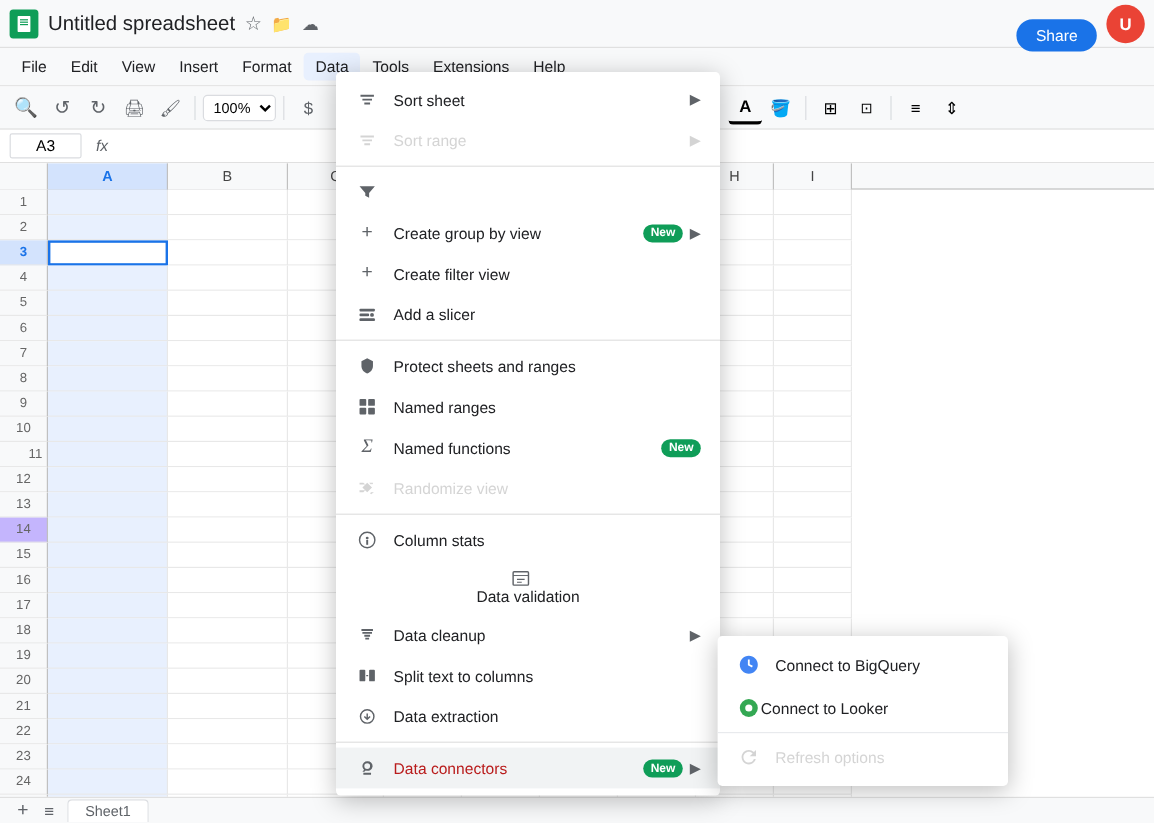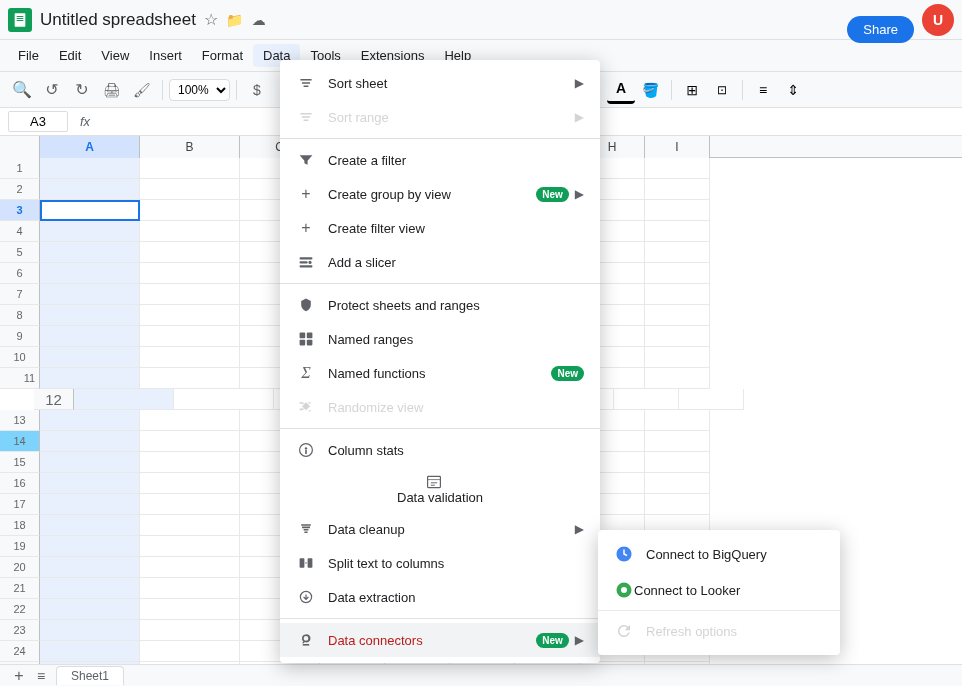--- a/index.html
+++ b/index.html
@@ -221,21 +221,21 @@
         <div style="width: 100px; height: 21px; border-right: 1px solid rgb(232, 232, 232); border-bottom: 1px solid rgb(232, 232, 232); flex-shrink: 0; background: white;"></div>
         <div style="width: 80px; height: 21px; border-right: 1px solid rgb(232, 232, 232); border-bottom: 1px solid rgb(232, 232, 232); flex-shrink: 0; background: white;"></div>
         <div style="width: 65px; height: 21px; border-right: 1px solid rgb(232, 232, 232); border-bottom: 1px solid rgb(232, 232, 232); flex-shrink: 0; background: white;"></div>
         <div style="width: 65px; height: 21px; border-right: 1px solid rgb(232, 232, 232); border-bottom: 1px solid rgb(232, 232, 232); flex-shrink: 0; background: white;"></div>
         <div style="width: 65px; height: 21px; border-right: 1px solid rgb(232, 232, 232); border-bottom: 1px solid rgb(232, 232, 232); flex-shrink: 0; background: white;"></div>
         <div style="width: 65px; height: 21px; border-right: 1px solid rgb(232, 232, 232); border-bottom: 1px solid rgb(232, 232, 232); flex-shrink: 0; background: white;"></div>
         <div style="width: 65px; height: 21px; border-right: 1px solid rgb(232, 232, 232); border-bottom: 1px solid rgb(232, 232, 232); flex-shrink: 0; background: white;"></div>
         <div style="width: 65px; height: 21px; border-right: 1px solid rgb(232, 232, 232); border-bottom: 1px solid rgb(232, 232, 232); flex-shrink: 0; background: white;"></div>
       </div>
       <div style="display: flex; height: 21px;">
-        <div style="width: 40px; min-width: 40px; height: 21px; border-right: 1px solid rgb(192, 192, 192); border-bottom: 1px solid rgb(232, 232, 232); display: flex; align-items: center; justify-content: center; font-size: 15px; background: rgb(248, 249, 250); color: rgb(102, 102, 102); font-weight: normal; flex-shrink: 0; margin-left: 34px;">12</div>
+        <div style="width: 40px; min-width: 40px; height: 21px; border-right: 1px solid rgb(192, 192, 192); border-bottom: 1px solid rgb(232, 232, 232); display: flex; align-items: center; justify-content: center; font-size: 11px; background: rgb(248, 249, 250); color: rgb(102, 102, 102); font-weight: normal; flex-shrink: 0;">12</div>
         <div style="width: 100px; height: 21px; border-right: 1px solid rgb(232, 232, 232); border-bottom: 1px solid rgb(232, 232, 232); flex-shrink: 0; background: rgb(232, 240, 254);"></div>
         <div style="width: 100px; height: 21px; border-right: 1px solid rgb(232, 232, 232); border-bottom: 1px solid rgb(232, 232, 232); flex-shrink: 0; background: white;"></div>
         <div style="width: 80px; height: 21px; border-right: 1px solid rgb(232, 232, 232); border-bottom: 1px solid rgb(232, 232, 232); flex-shrink: 0; background: white;"></div>
         <div style="width: 65px; height: 21px; border-right: 1px solid rgb(232, 232, 232); border-bottom: 1px solid rgb(232, 232, 232); flex-shrink: 0; background: white;"></div>
         <div style="width: 65px; height: 21px; border-right: 1px solid rgb(232, 232, 232); border-bottom: 1px solid rgb(232, 232, 232); flex-shrink: 0; background: white;"></div>
         <div style="width: 65px; height: 21px; border-right: 1px solid rgb(232, 232, 232); border-bottom: 1px solid rgb(232, 232, 232); flex-shrink: 0; background: white;"></div>
         <div style="width: 65px; height: 21px; border-right: 1px solid rgb(232, 232, 232); border-bottom: 1px solid rgb(232, 232, 232); flex-shrink: 0; background: white;"></div>
         <div style="width: 65px; height: 21px; border-right: 1px solid rgb(232, 232, 232); border-bottom: 1px solid rgb(232, 232, 232); flex-shrink: 0; background: white;"></div>
         <div style="width: 65px; height: 21px; border-right: 1px solid rgb(232, 232, 232); border-bottom: 1px solid rgb(232, 232, 232); flex-shrink: 0; background: white;"></div>
       </div>
@@ -245,21 +245,21 @@
         <div style="width: 100px; height: 21px; border-right: 1px solid rgb(232, 232, 232); border-bottom: 1px solid rgb(232, 232, 232); flex-shrink: 0; background: white;"></div>
         <div style="width: 80px; height: 21px; border-right: 1px solid rgb(232, 232, 232); border-bottom: 1px solid rgb(232, 232, 232); flex-shrink: 0; background: white;"></div>
         <div style="width: 65px; height: 21px; border-right: 1px solid rgb(232, 232, 232); border-bottom: 1px solid rgb(232, 232, 232); flex-shrink: 0; background: white;"></div>
         <div style="width: 65px; height: 21px; border-right: 1px solid rgb(232, 232, 232); border-bottom: 1px solid rgb(232, 232, 232); flex-shrink: 0; background: white;"></div>
         <div style="width: 65px; height: 21px; border-right: 1px solid rgb(232, 232, 232); border-bottom: 1px solid rgb(232, 232, 232); flex-shrink: 0; background: white;"></div>
         <div style="width: 65px; height: 21px; border-right: 1px solid rgb(232, 232, 232); border-bottom: 1px solid rgb(232, 232, 232); flex-shrink: 0; background: white;"></div>
         <div style="width: 65px; height: 21px; border-right: 1px solid rgb(232, 232, 232); border-bottom: 1px solid rgb(232, 232, 232); flex-shrink: 0; background: white;"></div>
         <div style="width: 65px; height: 21px; border-right: 1px solid rgb(232, 232, 232); border-bottom: 1px solid rgb(232, 232, 232); flex-shrink: 0; background: white;"></div>
       </div>
       <div style="display: flex; height: 21px;">
-        <div style="width: 40px; min-width: 40px; height: 21px; border-right: 1px solid rgb(192, 192, 192); border-bottom: 1px solid rgb(232, 232, 232); display: flex; align-items: center; justify-content: center; font-size: 11px; background: #7dd3fc; color: rgb(102, 102, 102); font-weight: normal; flex-shrink: 0;">14</div>
+        <div style="width: 40px; min-width: 40px; height: 21px; border-right: 1px solid rgb(192, 192, 192); border-bottom: 1px solid rgb(232, 232, 232); display: flex; align-items: center; justify-content: center; font-size: 11px; background: #c4b5fd; color: rgb(102, 102, 102); font-weight: normal; flex-shrink: 0;">14</div>
         <div style="width: 100px; height: 21px; border-right: 1px solid rgb(232, 232, 232); border-bottom: 1px solid rgb(232, 232, 232); flex-shrink: 0; background: rgb(232, 240, 254);"></div>
         <div style="width: 100px; height: 21px; border-right: 1px solid rgb(232, 232, 232); border-bottom: 1px solid rgb(232, 232, 232); flex-shrink: 0; background: white;"></div>
         <div style="width: 80px; height: 21px; border-right: 1px solid rgb(232, 232, 232); border-bottom: 1px solid rgb(232, 232, 232); flex-shrink: 0; background: white;"></div>
         <div style="width: 65px; height: 21px; border-right: 1px solid rgb(232, 232, 232); border-bottom: 1px solid rgb(232, 232, 232); flex-shrink: 0; background: white;"></div>
         <div style="width: 65px; height: 21px; border-right: 1px solid rgb(232, 232, 232); border-bottom: 1px solid rgb(232, 232, 232); flex-shrink: 0; background: white;"></div>
         <div style="width: 65px; height: 21px; border-right: 1px solid rgb(232, 232, 232); border-bottom: 1px solid rgb(232, 232, 232); flex-shrink: 0; background: white;"></div>
         <div style="width: 65px; height: 21px; border-right: 1px solid rgb(232, 232, 232); border-bottom: 1px solid rgb(232, 232, 232); flex-shrink: 0; background: white;"></div>
         <div style="width: 65px; height: 21px; border-right: 1px solid rgb(232, 232, 232); border-bottom: 1px solid rgb(232, 232, 232); flex-shrink: 0; background: white;"></div>
         <div style="width: 65px; height: 21px; border-right: 1px solid rgb(232, 232, 232); border-bottom: 1px solid rgb(232, 232, 232); flex-shrink: 0; background: white;"></div>
       </div>
@@ -440,21 +440,20 @@
     </div>
 
     <div style="height:1px;background:#e0e0e0;margin:4px 0;"></div>
 
     <div style="display:flex;align-items:center;padding:7px 16px;cursor:pointer;min-height:34px;">
       <div style="width:20px;margin-right:12px;display:flex;align-items:center;justify-content:center;color:#5f6368;font-size:14px;">
         <svg viewBox="0 0 20 20" style="width:16px;height:16px;fill:#5f6368;">
             <path d="M2 4h16l-6 7v5l-4-2V11L2 4z"></path>
           </svg>
       </div>
-      <span style="flex:1;font-size:13px;color:#202124;">Create a filter</span>
     </div>
 
     <div style="display:flex;align-items:center;padding:7px 16px;cursor:pointer;min-height:34px;">
       <div style="width:20px;margin-right:12px;display:flex;align-items:center;justify-content:center;color:#5f6368;font-size:16px;">+</div>
       <span style="flex:1;font-size:13px;color:#202124;">Create group by view</span>
       <span style="background:#0F9D58;color:white;font-size:10px;font-weight:bold;padding:2px 6px;border-radius:10px;margin-right:6px;">New</span>
       <span style="color:#5f6368;font-size:12px;">▶</span>
     </div>
 
     <div style="display:flex;align-items:center;padding:7px 16px;cursor:pointer;min-height:34px;">

